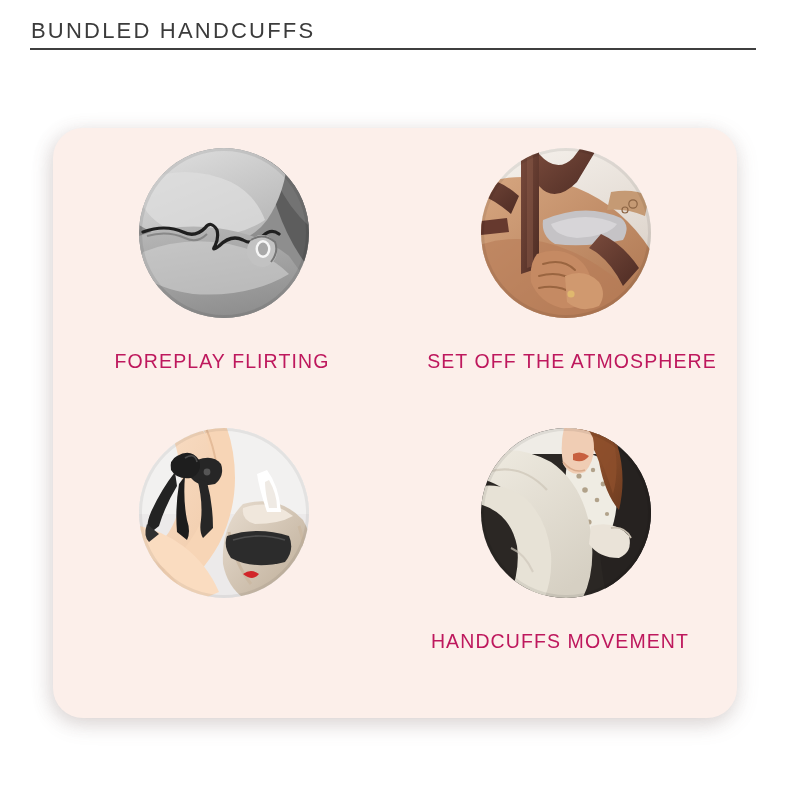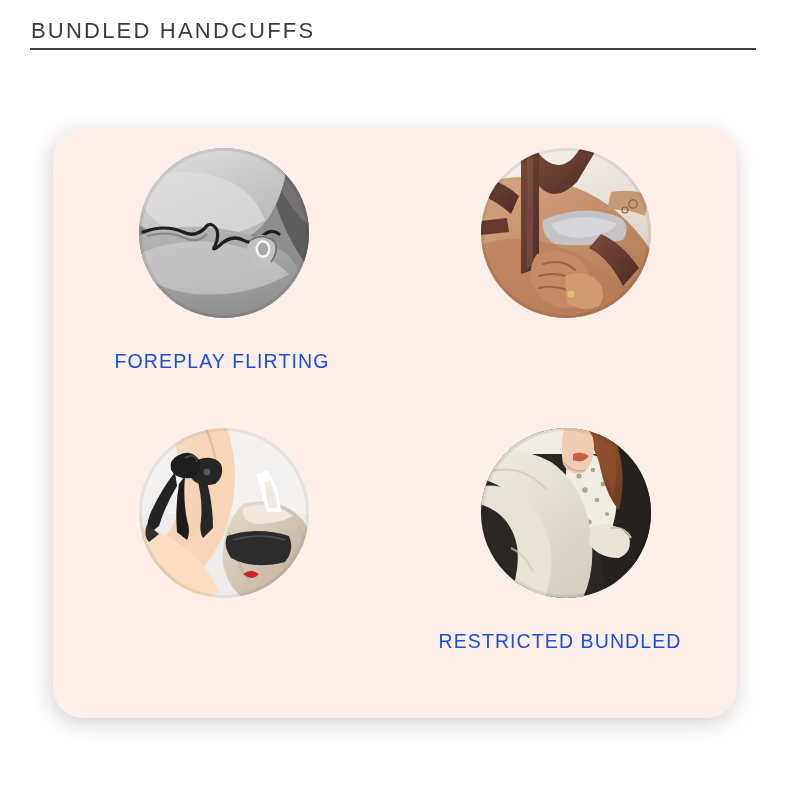--- a/index.html
+++ b/index.html
@@ -97,21 +97,21 @@
   }
 
   .caption {
     position: absolute;
     left: 0;
     width: 342px;
     top: 222px;
     text-align: center;
     font-size: 19.5px;
     letter-spacing: 1.1px;
-    color: #1d4ed8;
+    color: #be185d;
     font-weight: 400;
     white-space: nowrap;
   }
   .cell.r1 .caption { top: 212px; }
 
   
   .cell.r1.c0 .caption { transform: translateX(8px); }
   .cell.r1.c1 .caption { transform: translateX(-6px); }
   .cell.r0.c1 .caption { transform: translateX(6px); }
   .cell.r0.c0 .caption { transform: translateX(-2px); }
@@ -207,20 +207,21 @@
           <circle cx="152" cy="56" r="4.2" fill="none" stroke="#8c6444" stroke-width="1.2"></circle>
           <circle cx="144" cy="62" r="3" fill="none" stroke="#8c6444" stroke-width="1.2"></circle>
 
           <path d="M56,106 Q78,98 96,110 Q112,122 110,142 Q104,162 80,160 Q58,154 50,134 Q48,116 56,106 Z" fill="#c58a63"></path>
           <path d="M62,116 Q82,110 94,122 M58,128 Q80,122 94,134 M58,140 Q78,136 92,146" fill="none" stroke="#9a6540" stroke-width="2" stroke-linecap="round"></path>
           <path d="M84,128 Q104,120 118,134 Q126,146 118,158 Q100,166 86,154 Z" fill="#d0996f"></path>
           <circle cx="90" cy="146" r="3.6" fill="#e0b86e"></circle>
           <circle cx="85" cy="85" r="85" fill="none" stroke="rgba(0,0,0,0.07)" stroke-width="6"></circle>
         </svg>
       </div>
+      <div class="caption">SET OFF THE ATMOSPHERE</div>
     </div>
 
     <div class="cell r1 c0">
       <div class="thumb">
         <svg class="thumb-art" viewBox="0 0 170 170" preserveAspectRatio="xMidYMid slice">
           <defs>
             <linearGradient id="g3skin" x1="0" y1="0" x2="1" y2="1">
               <stop offset="0" stop-color="#fbe2cb"></stop>
               <stop offset="1" stop-color="#efc8a6"></stop>
             </linearGradient>
@@ -308,17 +309,17 @@
           <path d="M-10,30 Q30,12 70,34 Q102,56 110,104 Q116,150 96,180 L40,180 Q62,142 56,110 Q48,74 18,58 Q0,48 -12,52 Z" fill="url(#g4sw)"></path>
           <path d="M-10,60 Q20,52 44,70 Q66,90 70,126 Q72,158 58,180 L24,180 Q40,146 36,118 Q30,88 4,78 Q-6,74 -12,76 Z" fill="#e7e2d6"></path>
           <path d="M6,44 Q40,34 66,62" fill="none" stroke="#cfc8ba" stroke-width="2.2" opacity="0.8"></path>
           <path d="M30,120 Q44,126 52,144" fill="none" stroke="#cfc8ba" stroke-width="2" opacity="0.7"></path>
 
           <path d="M110,98 Q134,92 148,108 Q152,124 138,130 Q118,130 108,116 Z" fill="#eae3d8"></path>
           <path d="M130,100 Q144,98 150,110" fill="none" stroke="#c9c0b2" stroke-width="1.8"></path>
           <circle cx="85" cy="85" r="85" fill="none" stroke="rgba(0,0,0,0.07)" stroke-width="6"></circle>
         </svg>
       </div>
-      <div class="caption">RESTRICTED BUNDLED</div>
+      <div class="caption">HANDCUFFS MOVEMENT</div>
     </div>
 
   </div>
 </div>
 
 </body></html>

